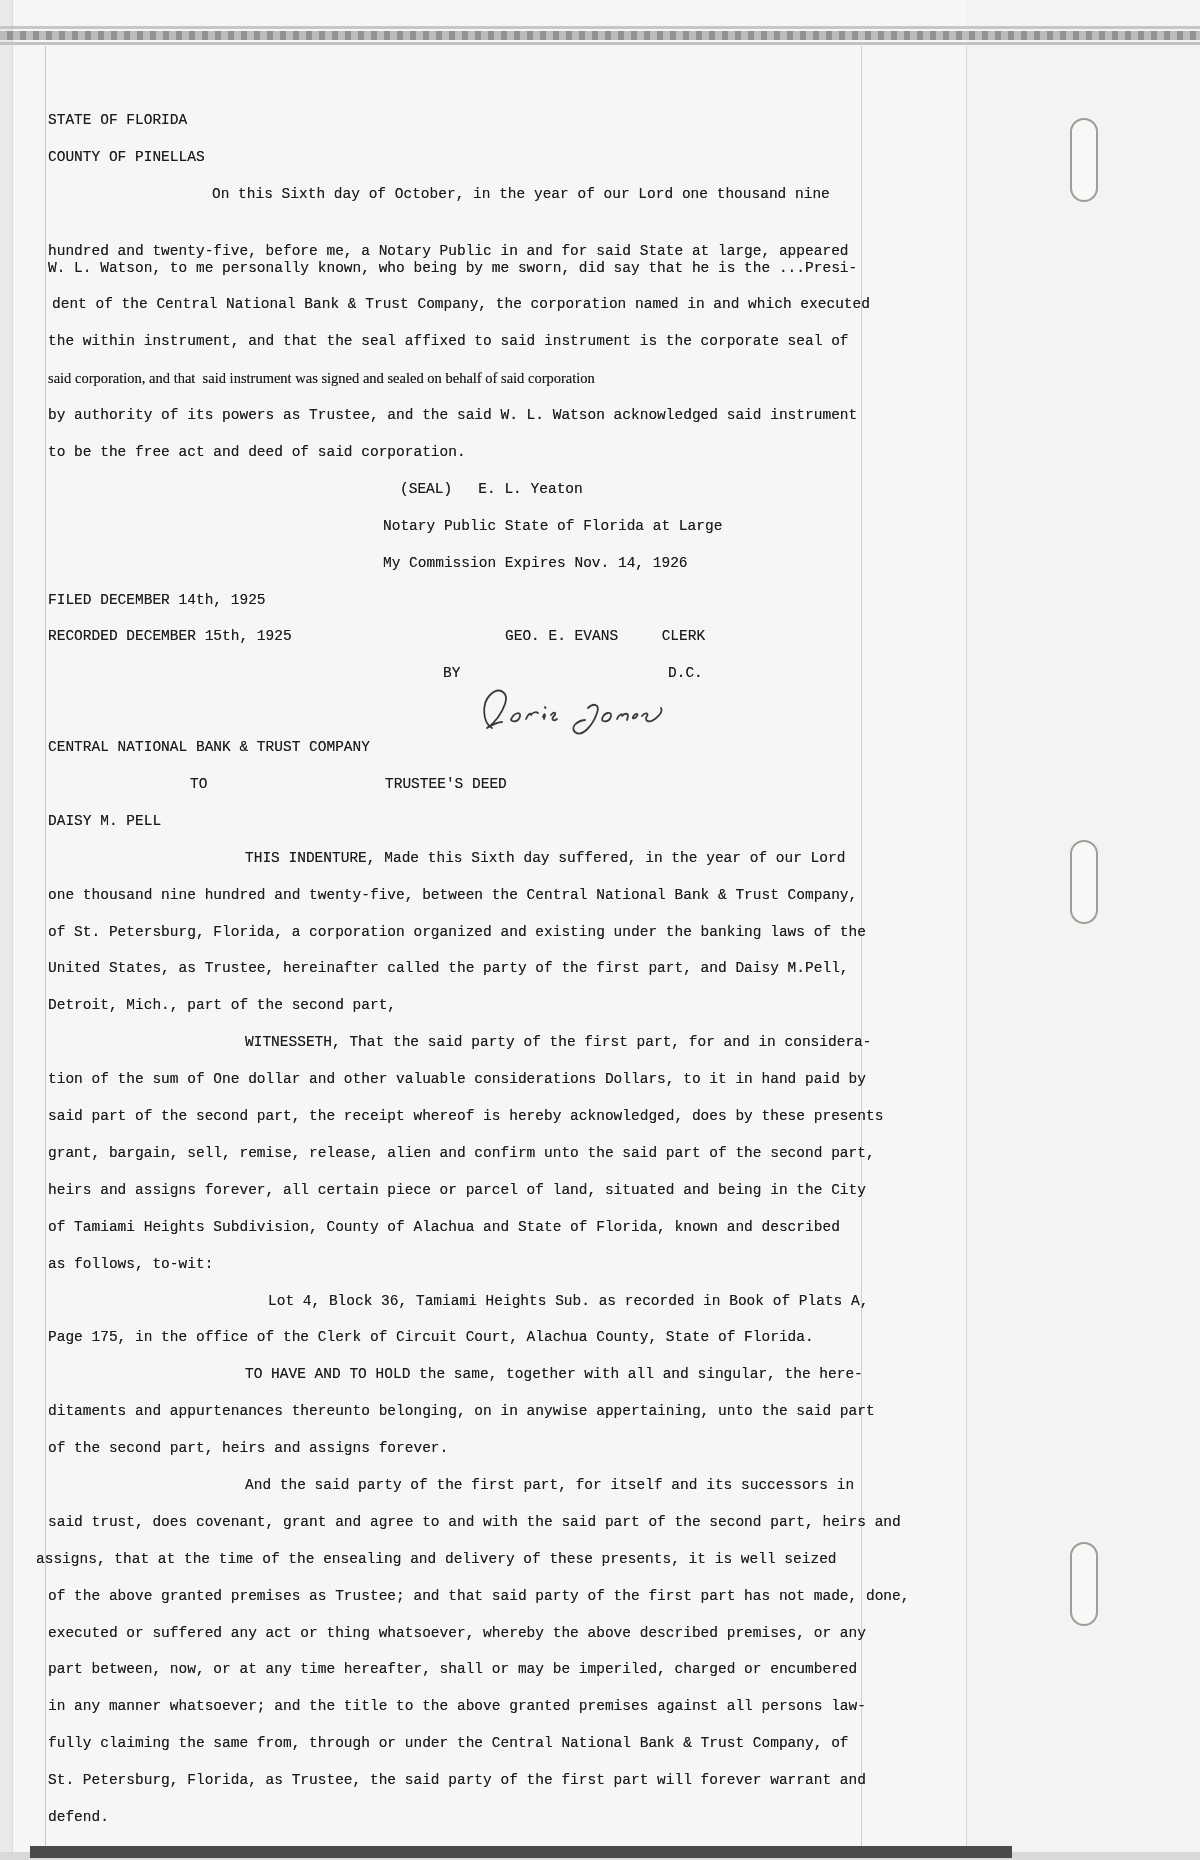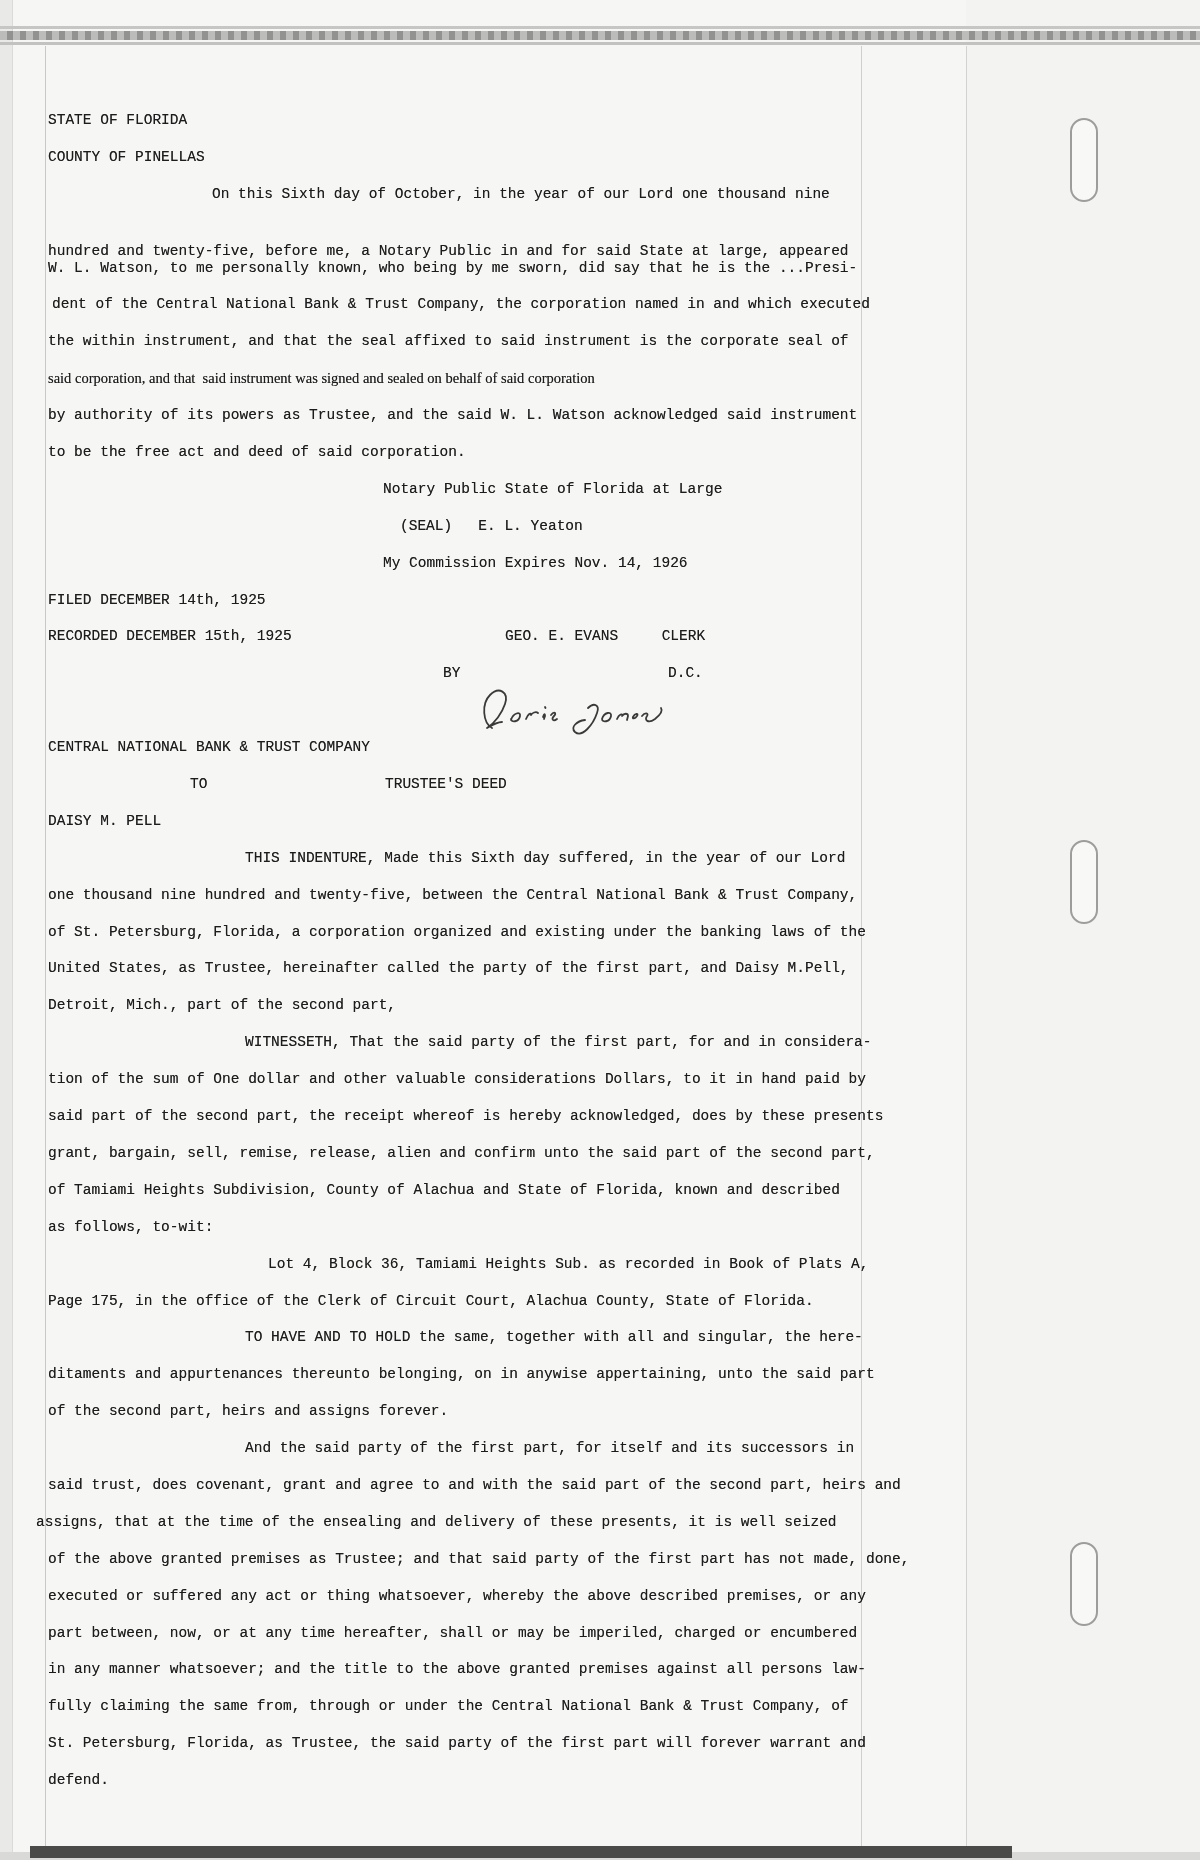--- a/index.html
+++ b/index.html
@@ -93,24 +93,24 @@
     <div class="tline">
       <span class="seg" style="left: 48px; font-family: Liberation Serif, serif;">said corporation, and that  said instrument was signed and sealed on behalf of said corporation</span>
     </div>
     <div class="tline">
       <span class="seg" style="left: 48px;">by authority of its powers as Trustee, and the said W. L. Watson acknowledged said instrument</span>
     </div>
     <div class="tline">
       <span class="seg" style="left: 48px;">to be the free act and deed of said corporation.</span>
     </div>
     <div class="tline">
+      <span class="seg" style="left: 400px;">(SEAL)   E. L. Yeaton</span>
+    </div>
+    <div class="tline">
       <span class="seg" style="left: 383px;">Notary Public State of Florida at Large</span>
-    </div>
-    <div class="tline">
-      <span class="seg" style="left: 400px;">(SEAL)   E. L. Yeaton</span>
     </div>
     <div class="tline">
       <span class="seg" style="left: 383px;">My Commission Expires Nov. 14, 1926</span>
     </div>
     <div class="tline">
       <span class="seg" style="left: 48px;">FILED DECEMBER 14th, 1925</span>
     </div>
     <div class="tline">
       <span class="seg" style="left: 48px;">RECORDED DECEMBER 15th, 1925</span>
       <span class="seg" style="left: 505px;">GEO. E. EVANS     CLERK</span>
@@ -166,20 +166,23 @@
     <div class="tline">
       <span class="seg" style="left: 48px;">tion of the sum of One dollar and other valuable considerations Dollars, to it in hand paid by</span>
     </div>
     <div class="tline">
       <span class="seg" style="left: 48px;">said part of the second part, the receipt whereof is hereby acknowledged, does by these presents</span>
     </div>
     <div class="tline">
       <span class="seg" style="left: 48px;">grant, bargain, sell, remise, release, alien and confirm unto the said part of the second part,</span>
     </div>
     <div class="tline">
+      <span class="seg" style="left: 48px;">heirs and assigns forever, all certain piece or parcel of land, situated and being in the City</span>
+    </div>
+    <div class="tline">
       <span class="seg" style="left: 48px;">of Tamiami Heights Subdivision, County of Alachua and State of Florida, known and described</span>
     </div>
     <div class="tline">
       <span class="seg" style="left: 48px;">as follows, to-wit:</span>
     </div>
     <div class="tline">
       <span class="seg" style="left: 268px;">Lot 4, Block 36, Tamiami Heights Sub. as recorded in Book of Plats A,</span>
     </div>
     <div class="tline">
       <span class="seg" style="left: 48px;">Page 175, in the office of the Clerk of Circuit Court, Alachua County, State of Florida.</span>

